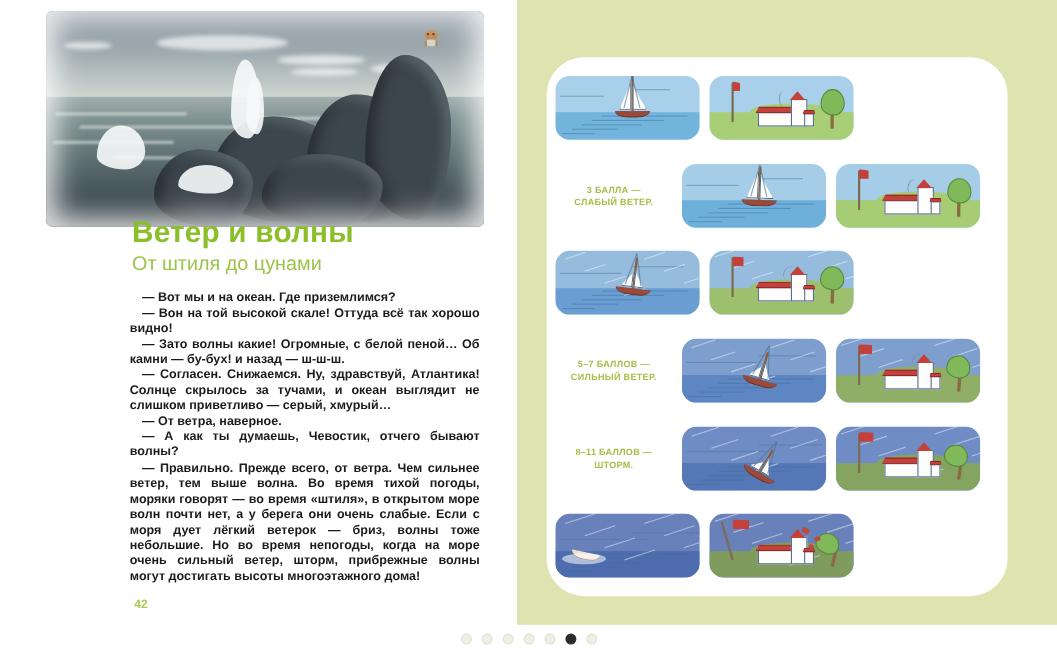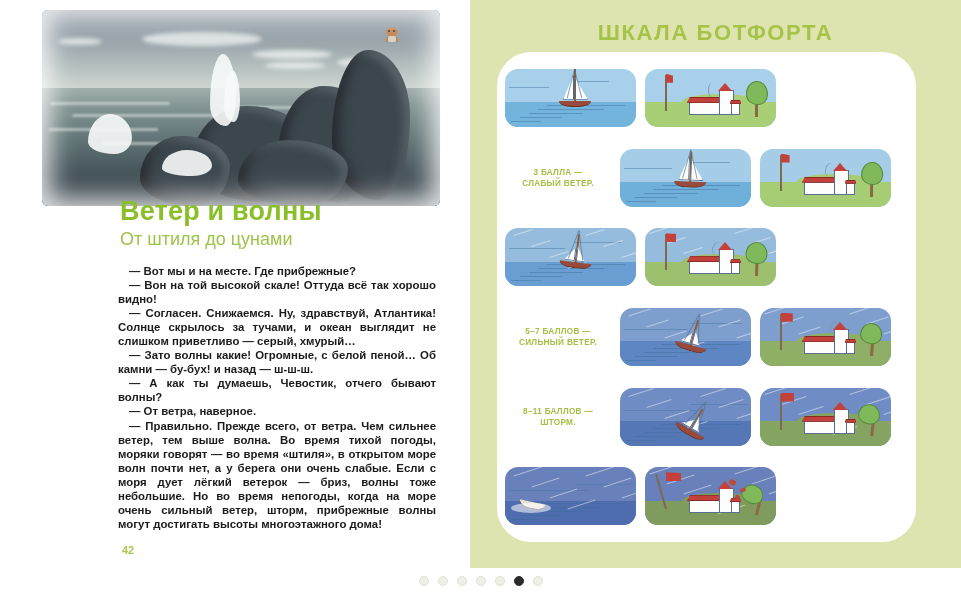--- a/index.html
+++ b/index.html
@@ -286,35 +286,34 @@
         <rect x="14" y="11" width="2" height="5" rx="1" fill="#c9803f"></rect>
       </svg>
     </div>
 
     <div class="title-block">
       <div class="title-main">Ветер и волны</div>
       <div class="title-sub">От штиля до цунами</div>
     </div>
 
     <div class="body-copy">
-        <p class="dlg">— Вот мы и на месте. Где прибрежные?</p>
+        <p class="dlg">— Вот мы и на океан. Где приземлимся?</p>
         <p class="dlg">— Вон на той высокой скале! Оттуда всё так хорошо видно!</p>
+        <p class="dlg">— Зато волны какие! Огромные, с белой пеной… Об камни — бу-бух! и назад — ш-ш-ш.</p>
         <p class="dlg">— Согласен. Снижаемся. Ну, здравствуй, Атлантика! Солнце скрылось за тучами, и океан выглядит не слишком приветливо — серый, хмурый…</p>
-        <p class="dlg">— Зато волны какие! Огромные, с белой пеной… Об камни — бу-бух! и назад — ш-ш-ш.</p>
+        <p class="dlg">— От ветра, наверное.</p>
         <p class="dlg">— А как ты думаешь, Чевостик, отчего бывают волны?</p>
-        <p class="dlg">— От ветра, наверное.</p>
         <p class="dlg">— Правильно. Прежде всего, от ветра. Чем сильнее ветер, тем выше волна. Во время тихой погоды, моряки говорят — во время «штиля», в открытом море волн почти нет, а у берега они очень слабые. Если с моря дует лёгкий ветерок — бриз, волны тоже небольшие. Но во время непогоды, когда на море очень сильный ветер, шторм, прибрежные волны могут достигать высоты многоэтажного дома!</p>
       </div>
 
 
     <div class="page-no">42</div>
   </div>
 
   <div class="page-right">
-    <div class="right-head">ШКАЛА БОТФОРТА</div>
     <div class="white-panel">
       <div class="scale-rows" id="scale-rows">
           <div class="scale-row">
             <div class="panel sea-p" style="background: rgb(169, 208, 234);">
               <div class="water" style="background:#73b4dd"></div>
               <div class="wline" style="left:6px;bottom:5px;width:30px"></div>
               <div class="wline" style="left:15px;bottom:9px;width:42px"></div>
               <div class="wline" style="left:24px;bottom:13px;width:54px"></div>
               <div class="wline" style="left:33px;bottom:17px;width:66px"></div>
               <div class="wline" style="left:42px;bottom:21px;width:78px"></div>

